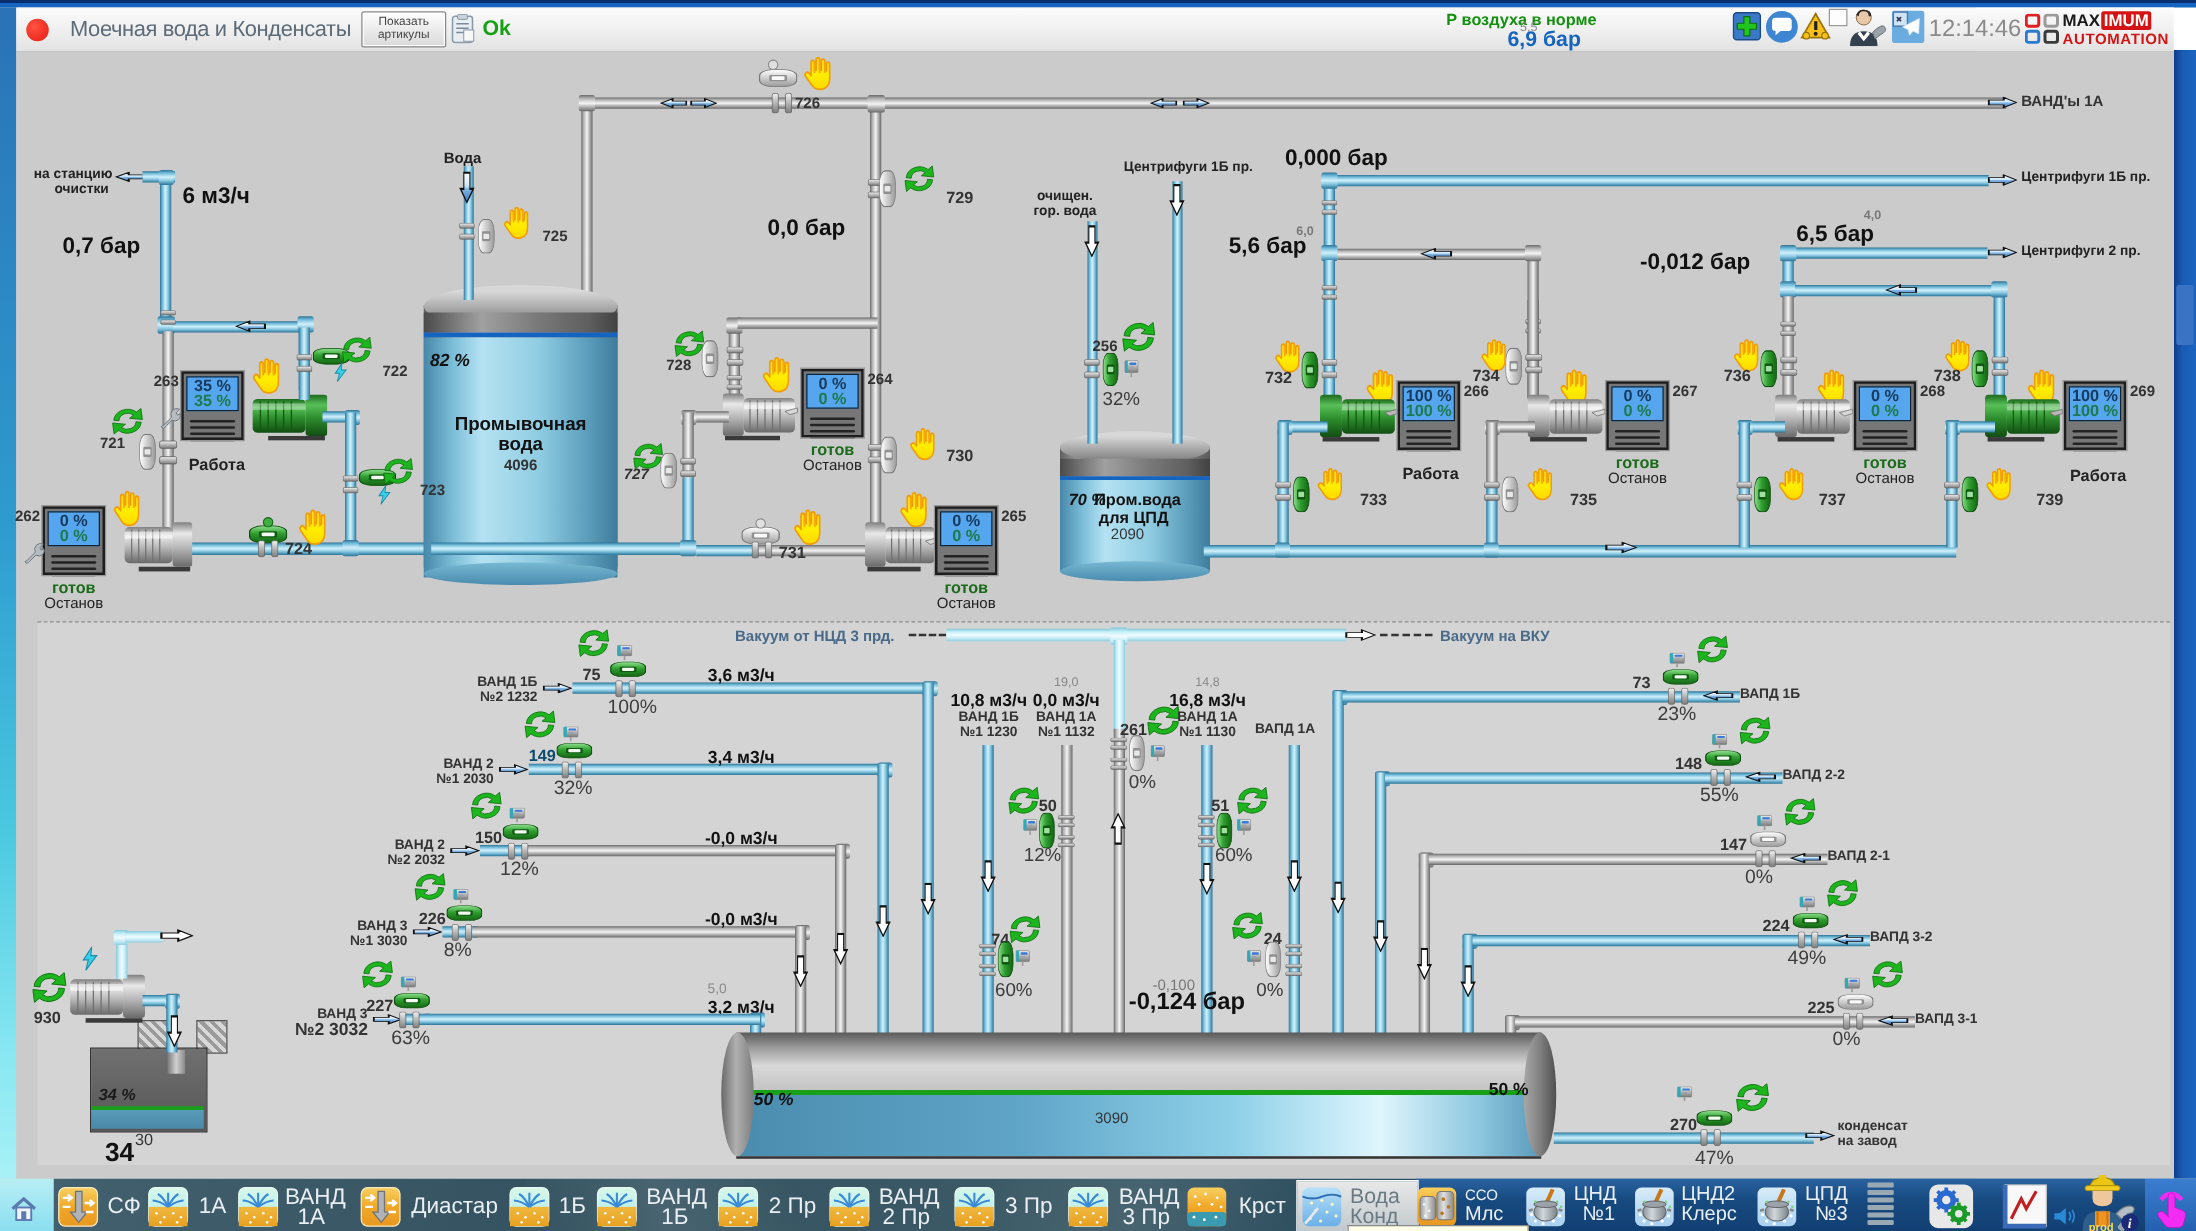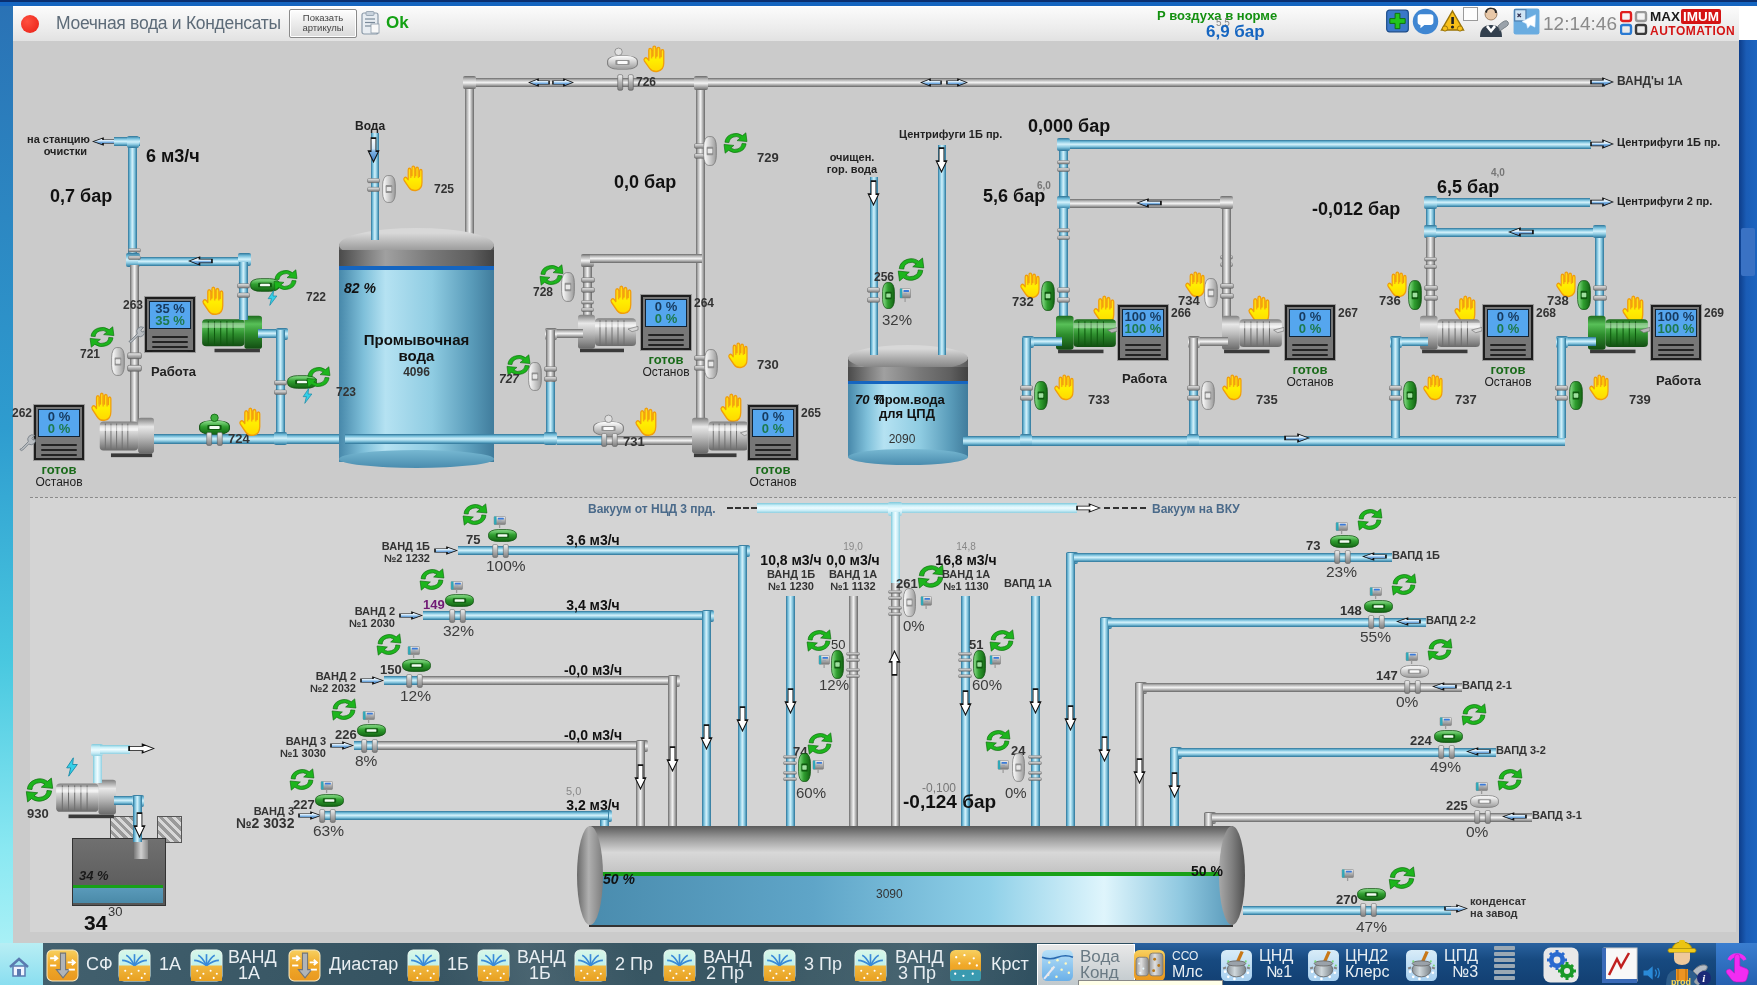--- a/index.html
+++ b/index.html
@@ -577,21 +577,21 @@
 <div style="position:absolute;left:0;top:12px;width:120px;height:98px;background:linear-gradient(90deg,#5f5f5f,#b0b0b0 16%,#d8d8d8 28%,#a8a8a8 60%,#7f7f7f 85%,#5a5a5a)"></div>
 <div style="position:absolute;left:0;top:0;width:120px;height:26px;border-radius:50%;background:linear-gradient(180deg,#d8d8d8 15%,#a8a8a8 55%,#757575)"></div>
 <div style="position:absolute;left:0;top:22px;width:120px;height:14px;background:linear-gradient(90deg,#4a4a4a,#7f7f7f 18%,#a0a0a0 30%,#787878 60%,#5f5f5f 85%,#424242)"></div>
 <div style="position:absolute;left:0;top:36px;width:120px;height:3px;background:#1565c0"></div>
 <div style="position:absolute;left:0;top:39px;width:120px;height:73px;background:linear-gradient(90deg,#4788aa,#7fc0da 16%,#b5e2f2 30%,#8fcce2 60%,#5a9cba 85%,#407c9c)"></div>
 <div style="position:absolute;left:0;top:104px;width:120px;height:16px;border-radius:50%;background:linear-gradient(180deg,#77b8d2,#4a8cae)"></div>
 </div>
 <div class="ab" style="left:855px;top:392px;font-size:13px;color:#111;font-weight:bold;line-height:15px;text-align:left;white-space:nowrap;font-style:italic">70 %</div>
 <div class="ab" style="left:872px;top:392px;width:76px;font-size:13px;color:#111;font-weight:bold;line-height:15px;text-align:center;white-space:nowrap;">Пром.вода</div>
 <div class="ab" style="left:872px;top:406px;width:70px;font-size:13px;color:#111;font-weight:bold;line-height:15px;text-align:center;white-space:nowrap;">для ЦПД</div>
-<div class="ab" style="left:872px;top:420px;width:60px;font-size:12px;color:#333;font-weight:normal;line-height:14px;text-align:center;white-space:nowrap;margin-top:12px;">2090</div>
+<div class="ab" style="left:872px;top:420px;width:60px;font-size:12px;color:#333;font-weight:normal;line-height:14px;text-align:center;white-space:nowrap;">2090</div>
 <div class="ab" style="left:822px;top:151px;width:60px;font-size:11px;color:#222;font-weight:bold;line-height:13px;text-align:center;white-space:nowrap;">очищен.</div>
 <div class="ab" style="left:820px;top:163px;width:64px;font-size:11px;color:#222;font-weight:bold;line-height:13px;text-align:center;white-space:nowrap;">гор. вода</div>
 <div class="ab pv-b" style="left:870px;top:177px;width:8px;height:178px"></div>
 <svg class="ab" style="left:867px;top:180px;width:13px;height:26px;" viewBox="0 0 24 24" preserveAspectRatio="none">
       <use href="#arrowDw"></use>
     </svg>
 <div class="ab" style="left:899px;top:128px;font-size:11px;color:#222;font-weight:bold;line-height:13px;text-align:left;white-space:nowrap;">Центрифуги 1Б пр.</div>
 <div class="ab pv-b" style="left:938px;top:145px;width:8px;height:210px"></div>
 <svg class="ab" style="left:935px;top:147px;width:13px;height:26px;" viewBox="0 0 24 24" preserveAspectRatio="none">
       <use href="#arrowDw"></use>
@@ -883,21 +883,21 @@
       <use href="#arrowDw"></use>
     </svg>
 <div class="ab pv-g" style="left:849px;top:596px;width:9px;height:232px"></div>
 <div class="ab" style="left:820px;top:541px;width:66px;font-size:10px;color:#888;font-weight:normal;line-height:12px;text-align:center;white-space:nowrap;">19,0</div>
 <div class="ab" style="left:820px;top:552px;width:66px;font-size:14px;color:#111;font-weight:bold;line-height:16px;text-align:center;white-space:nowrap;">0,0 м3/ч</div>
 <div class="ab" style="left:820px;top:568px;width:66px;font-size:11px;color:#333;font-weight:bold;line-height:13px;text-align:center;white-space:nowrap;">ВАНД 1А</div>
 <div class="ab" style="left:820px;top:580px;width:66px;font-size:11px;color:#333;font-weight:bold;line-height:13px;text-align:center;white-space:nowrap;">№1 1132</div>
 <svg class="ab" style="left:805px;top:628px;width:28px;height:25px;" viewBox="0 0 24 24" preserveAspectRatio="none">
       <use href="#recyc"></use>
     </svg>
-<div class="ab" style="left:831px;top:637px;font-size:13px;color:#333;font-weight:normal;line-height:15px;text-align:center;white-space:nowrap;">50</div>
+<div class="ab" style="left:831px;top:637px;font-size:13px;color:#333;font-weight:bold;line-height:15px;text-align:center;white-space:nowrap;">50</div>
 <svg class="ab" style="left:846px;top:652px;width:14px;height:10px;" viewBox="0 0 24 24" preserveAspectRatio="none">
       <use href="#flangeV"></use>
     </svg>
 <svg class="ab" style="left:846px;top:668px;width:14px;height:10px;" viewBox="0 0 24 24" preserveAspectRatio="none">
       <use href="#flangeV"></use>
     </svg>
 <svg class="ab" style="left:830px;top:650px;width:15px;height:29px;" viewBox="0 0 24 24" preserveAspectRatio="none">
       <use href="#valveVg"></use>
     </svg>
 <svg class="ab" style="left:818px;top:655px;width:12px;height:13px;" viewBox="0 0 24 24" preserveAspectRatio="none">
@@ -996,21 +996,21 @@
     </svg>
 <div class="ab" style="left:337px;top:605px;width:58px;font-size:11px;color:#333;font-weight:bold;line-height:13px;text-align:right;white-space:nowrap;">ВАНД 2</div>
 <div class="ab" style="left:337px;top:617px;width:58px;font-size:11px;color:#333;font-weight:bold;line-height:13px;text-align:right;white-space:nowrap;">№1 2030</div>
 <svg class="ab" style="left:399px;top:611px;width:24px;height:9px;" viewBox="0 0 24 24" preserveAspectRatio="none">
       <use href="#arrowRb"></use>
     </svg>
 <div class="ab ph-b" style="left:423px;top:611px;width:282px;height:9px"></div>
 <svg class="ab" style="left:418px;top:567px;width:28px;height:25px;" viewBox="0 0 24 24" preserveAspectRatio="none">
       <use href="#recyc"></use>
     </svg>
-<div class="ab" style="left:423px;top:597px;font-size:13px;color:#701a75;font-weight:bold;line-height:15px;text-align:left;white-space:nowrap;">149</div>
+<div class="ab" style="left:423px;top:597px;font-size:13px;color:#0c4a6e;font-weight:bold;line-height:15px;text-align:left;white-space:nowrap;">149</div>
 <svg class="ab" style="left:445px;top:593px;width:29px;height:15px;" viewBox="0 0 24 24" preserveAspectRatio="none">
       <use href="#meterHg"></use>
     </svg>
 <svg class="ab" style="left:450px;top:581px;width:13px;height:12px;" viewBox="0 0 24 24" preserveAspectRatio="none">
       <use href="#monitor"></use>
     </svg>
 <svg class="ab" style="left:449px;top:609px;width:17px;height:14px;" viewBox="0 0 24 24" preserveAspectRatio="none">
       <use href="#flangeH"></use>
     </svg>
 <div class="ab" style="left:443px;top:622px;font-size:15.5px;color:#3c3c3c;font-weight:normal;line-height:17.5px;text-align:left;white-space:nowrap;">32%</div>

